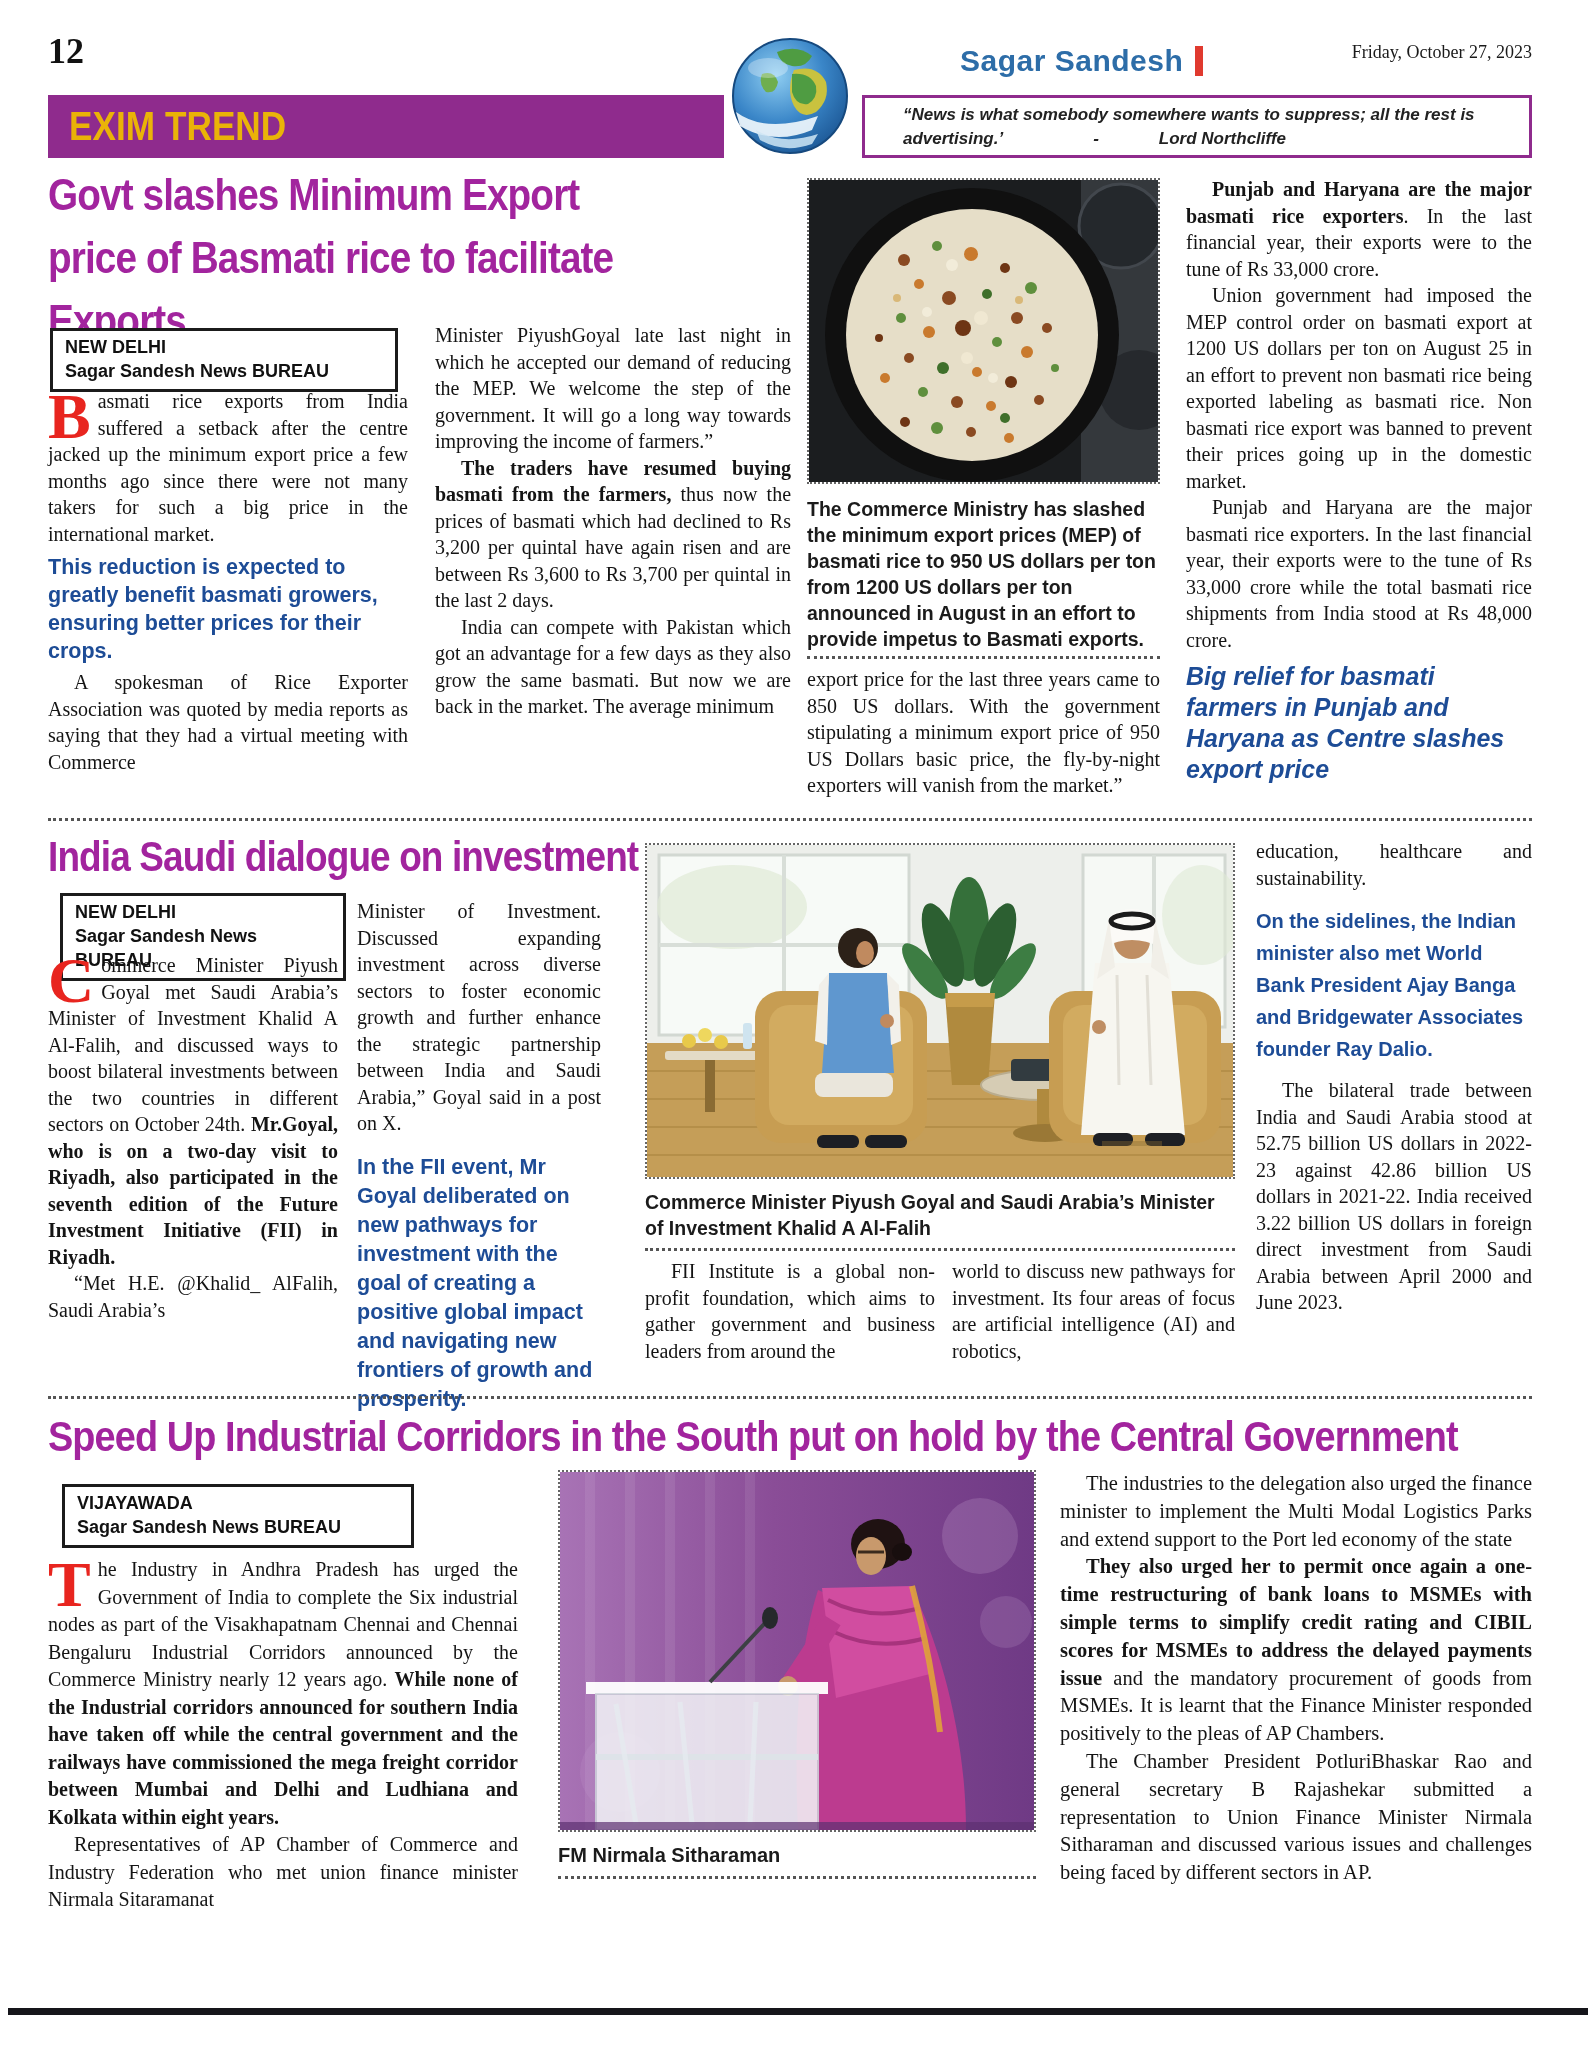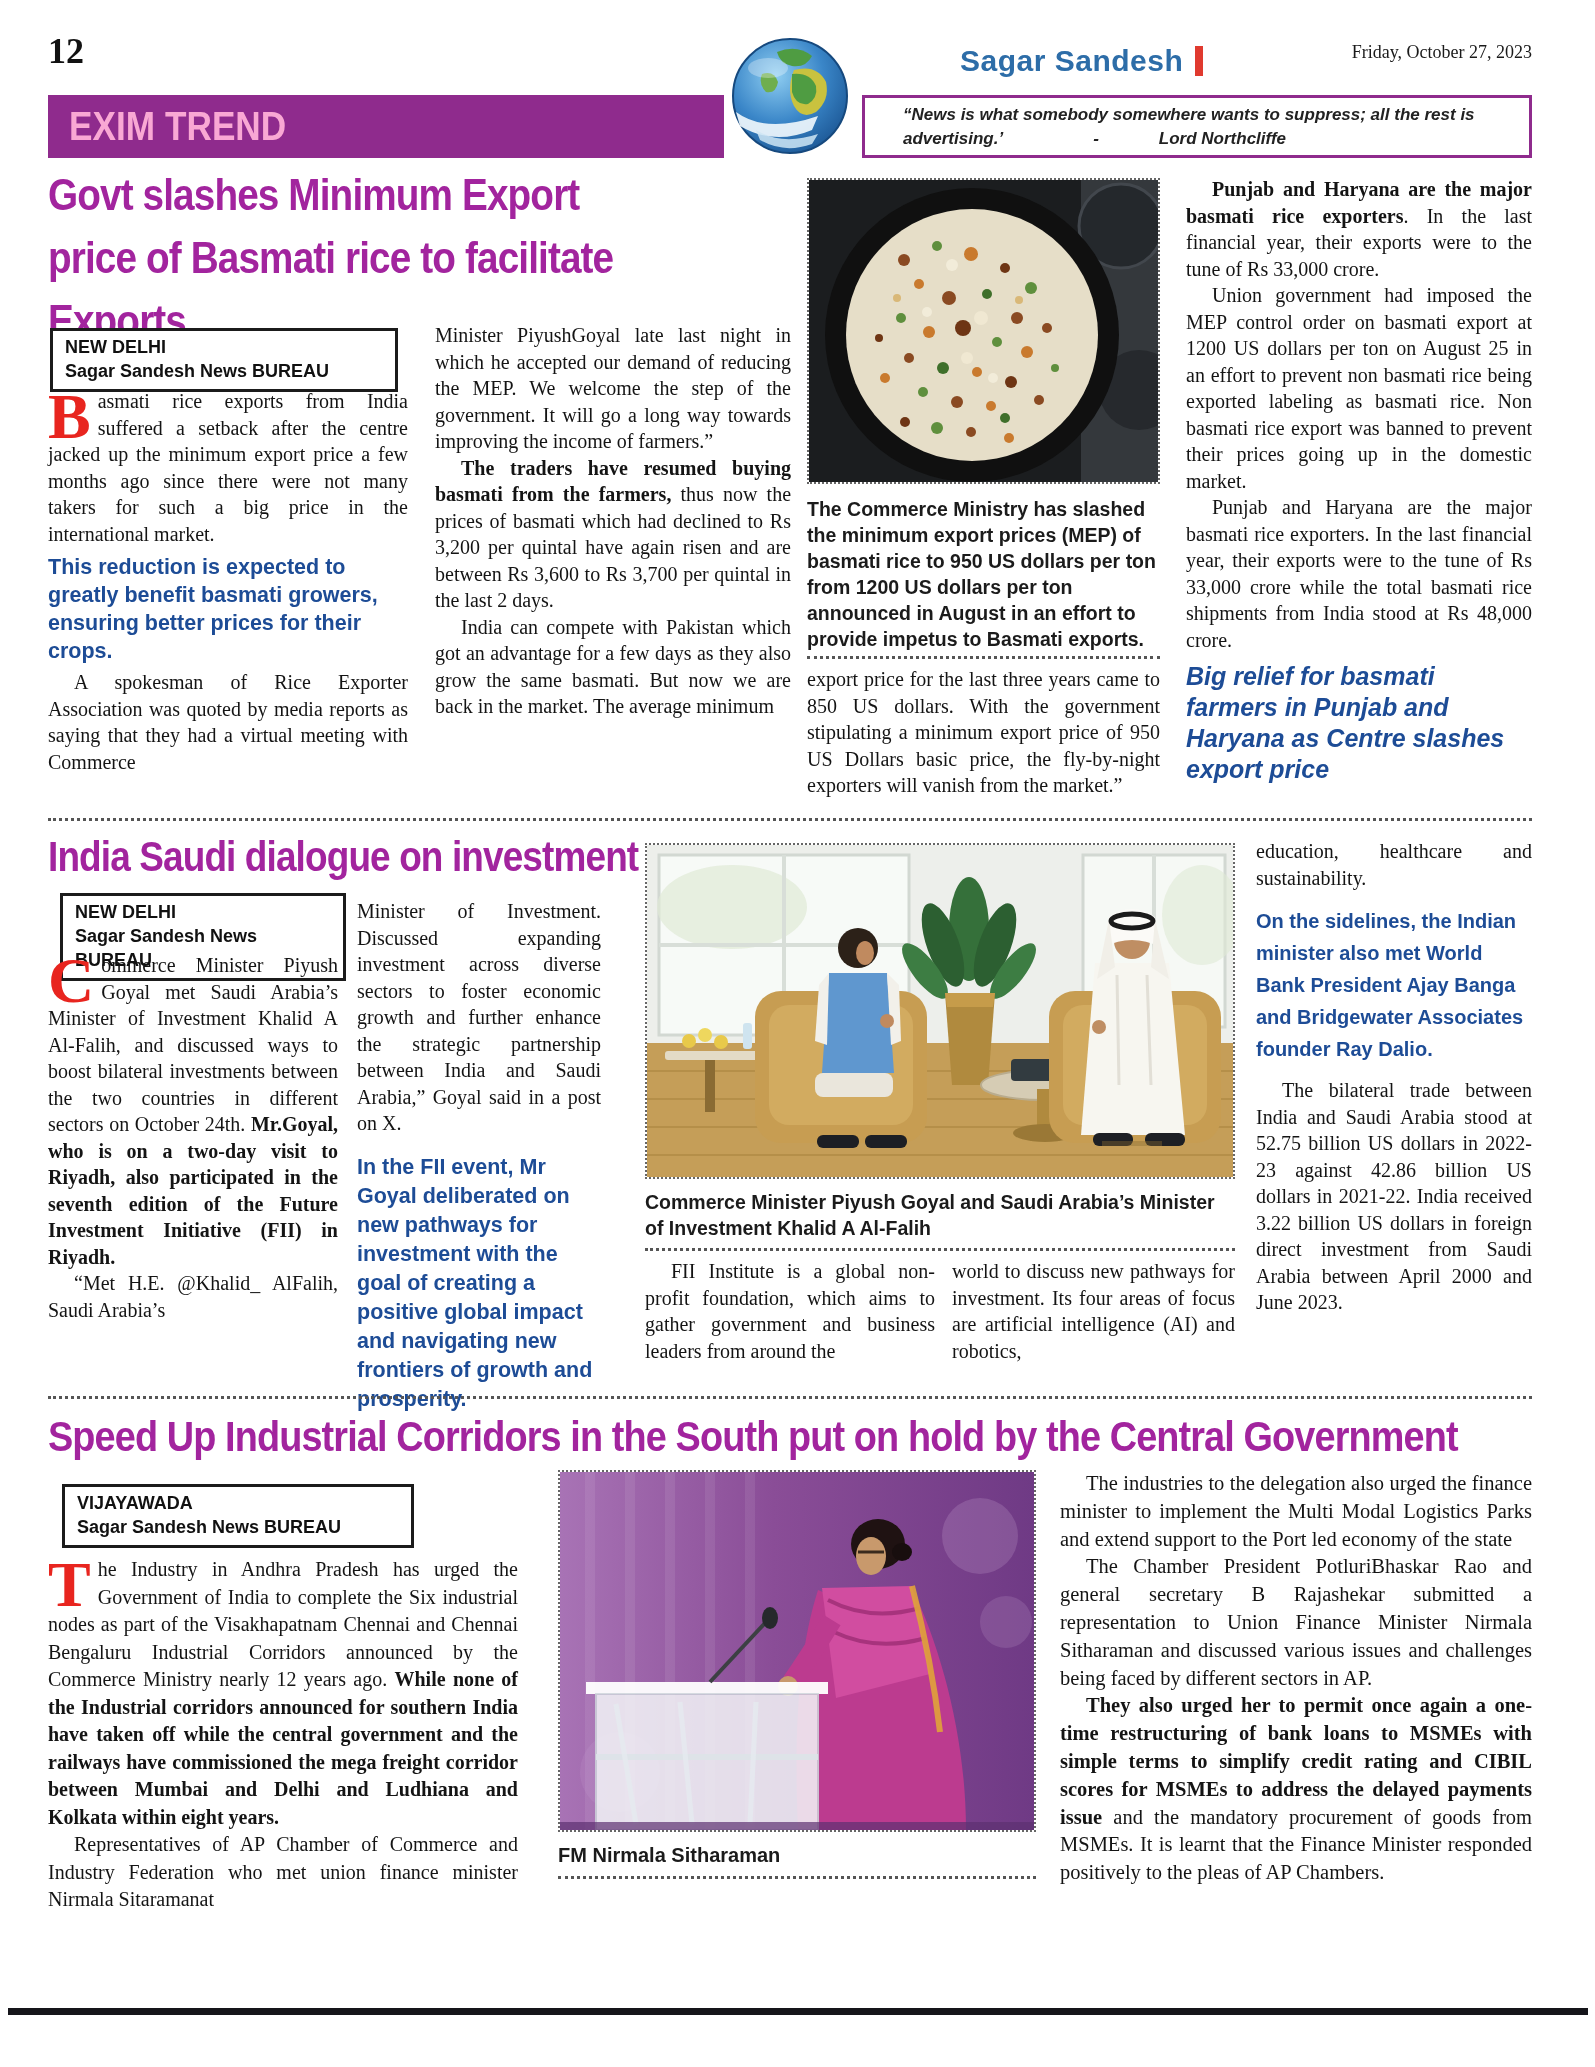--- a/index.html
+++ b/index.html
@@ -2,21 +2,21 @@
 <html><head>
 <meta charset="utf-8">
 <style>
   html,body{margin:0;padding:0;background:#fff;}
   .page{position:relative;width:1595px;height:2067px;background:#ffffff;overflow:hidden;
         font-family:"Liberation Serif",serif;color:#141414;}
   .abs{position:absolute;}
 
   
   .page-num{font-family:"Liberation Serif",serif;font-weight:bold;font-size:36px;color:#111;text-align:center;}
-  .section-band{background:#8f2b8d;color:#f9a8d4;display:flex;align-items:center;}
+  .section-band{background:#8f2b8d;color:#eab308;display:flex;align-items:center;}
   .section-band span{font-family:"Liberation Sans",sans-serif;font-weight:bold;font-size:40px;
         letter-spacing:0px;transform:scaleX(.88);transform-origin:0 50%;padding-left:24px;white-space:nowrap;}
   .masthead{font-family:"Liberation Sans",sans-serif;font-weight:bold;font-size:30px;color:#2d6da8;
         letter-spacing:.5px;white-space:nowrap;display:flex;align-items:center;}
   .masthead .bar{display:inline-block;width:8px;height:30px;background:#e03a2f;margin-left:12px;}
   .date-line{font-family:"Liberation Serif",serif;font-size:18px;color:#1a1a1a;text-align:right;}
   .quote-box{border:3px solid #8f2b8d;background:#fff;box-sizing:border-box;
         font-family:"Liberation Sans",sans-serif;font-style:italic;font-weight:bold;
         font-size:17px;line-height:24px;color:#222;padding:5px 14px 20px 38px;}
   .quote-l2{display:flex;}
@@ -329,19 +329,19 @@
       <path d="M150 210 L206 150" stroke="#3c4043" stroke-width="4"></path>
       <ellipse cx="210" cy="146" rx="8" ry="11" fill="#26292c"></ellipse>
       <rect x="0" y="350" width="474" height="8" fill="#5d3070" opacity="0.7"></rect>
     </svg>
   </div>
   <div class="abs caption" style="left:558px;top:1842px;width:478px;font-size:20px;">FM  Nirmala Sitharaman</div>
   <div class="abs dotted-h" style="left:558px;top:1876px;width:478px;"></div>
 
   <div class="abs bt" style="left:1060px;top:1470px;width:472px;font-size:20.5px;line-height:27.8px;">
     <p>The industries to the delegation also urged the finance minister to implement the Multi Modal Logistics Parks and extend support to the Port led economy of the state</p>
+    <p><span class="bold">They also urged her to permit once again a one- time restructuring of bank loans to MSMEs with simple terms to simplify credit rating and CIBIL scores for MSMEs to address the delayed payments issue</span><span> and the mandatory procurement of goods from MSMEs. It is learnt that the Finance Minister responded positively to the pleas of AP Chambers.</span></p>
     <p>The Chamber President PotluriBhaskar Rao and general secretary B Rajashekar  submitted a representation to Union Finance Minister Nirmala Sitharaman and discussed various issues and challenges being faced by different sectors in AP.</p>
-    <p><span class="bold">They also urged her to permit once again a one- time restructuring of bank loans to MSMEs with simple terms to simplify credit rating and CIBIL scores for MSMEs to address the delayed payments issue</span><span> and the mandatory procurement of goods from MSMEs. It is learnt that the Finance Minister responded positively to the pleas of AP Chambers.</span></p>
   </div>
 
   <div class="abs bottom-rule" style="left:8px;top:2008px;width:1580px;height:7px;"></div>
 
 </div>
 
 </body></html>

